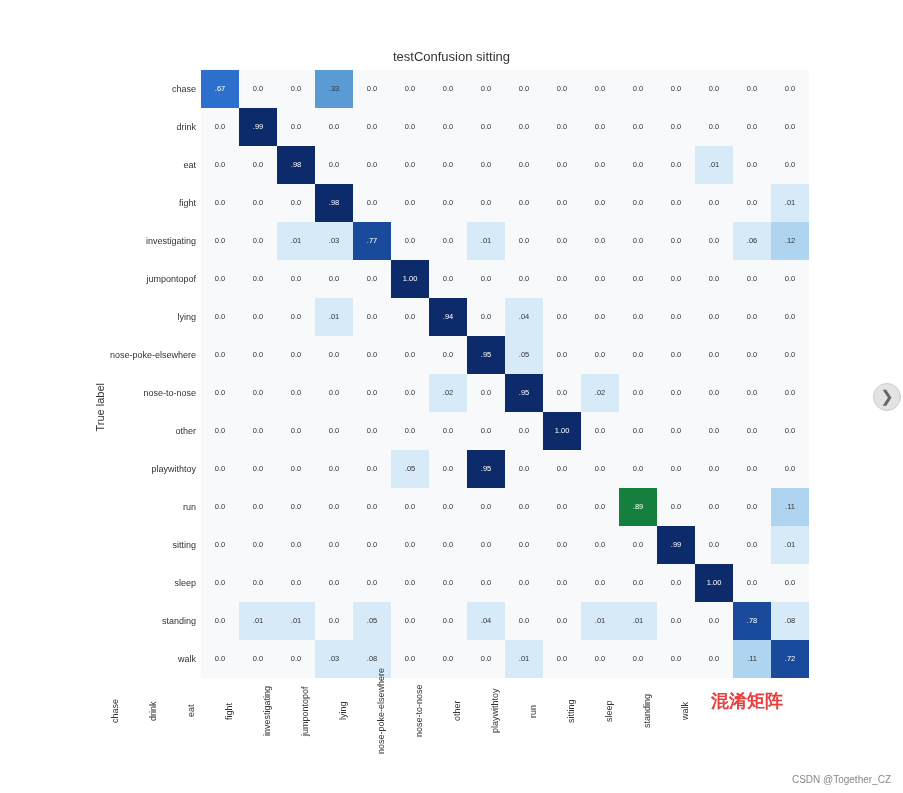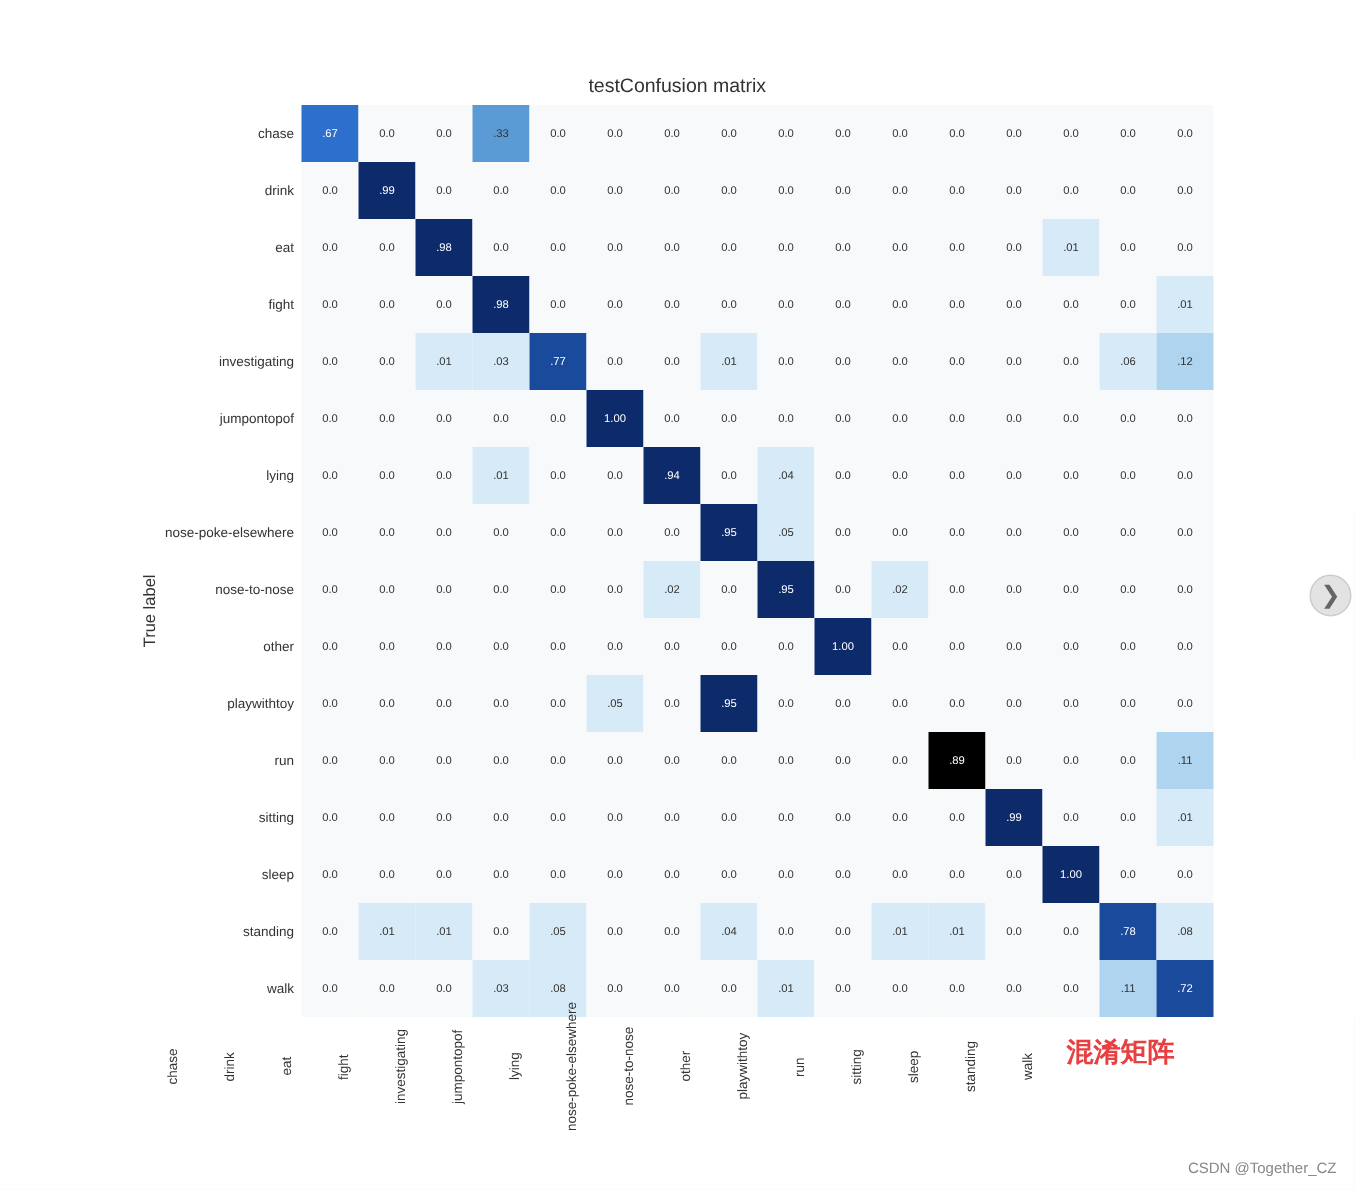--- a/index.html
+++ b/index.html
@@ -141,21 +141,21 @@
       font-size: 16px;
       color: #666;
       cursor: pointer;
     }
   </style>
 </head>
 <body>
 
 <div class="main-container">
   <div class="chart-wrapper">
-    <div class="chart-title">testConfusion matrix</div>
+    <div class="chart-title">testConfusion sitting</div>
     <div class="chart-area">
       <div class="y-axis-label">True label</div>
       <div class="matrix-section">
         <div class="matrix-with-ylabels">
           <div class="y-labels" id="y-labels-container">
               <div class="y-label">chase</div>
               <div class="y-label">drink</div>
               <div class="y-label">eat</div>
               <div class="y-label">fight</div>
               <div class="y-label">investigating</div>
@@ -375,21 +375,21 @@
                 <div class="cell" style="background-color: rgb(248, 249, 250);">0.0</div>
                 <div class="cell" style="background-color: rgb(248, 249, 250);">0.0</div>
                 <div class="cell" style="background-color: rgb(248, 249, 250);">0.0</div>
                 <div class="cell" style="background-color: rgb(248, 249, 250);">0.0</div>
                 <div class="cell" style="background-color: rgb(248, 249, 250);">0.0</div>
                 <div class="cell" style="background-color: rgb(248, 249, 250);">0.0</div>
                 <div class="cell" style="background-color: rgb(248, 249, 250);">0.0</div>
                 <div class="cell" style="background-color: rgb(248, 249, 250);">0.0</div>
                 <div class="cell" style="background-color: rgb(248, 249, 250);">0.0</div>
                 <div class="cell" style="background-color: rgb(248, 249, 250);">0.0</div>
-                <div class="cell dark-text" style="background-color: #000000;">.89</div>
+                <div class="cell dark-text" style="background-color: #15803d;">.89</div>
                 <div class="cell" style="background-color: rgb(248, 249, 250);">0.0</div>
                 <div class="cell" style="background-color: rgb(248, 249, 250);">0.0</div>
                 <div class="cell" style="background-color: rgb(248, 249, 250);">0.0</div>
                 <div class="cell" style="background-color: rgb(174, 212, 239);">.11</div>
               </div>
               <div class="matrix-row">
                 <div class="cell" style="background-color: rgb(248, 249, 250);">0.0</div>
                 <div class="cell" style="background-color: rgb(248, 249, 250);">0.0</div>
                 <div class="cell" style="background-color: rgb(248, 249, 250);">0.0</div>
                 <div class="cell" style="background-color: rgb(248, 249, 250);">0.0</div>

